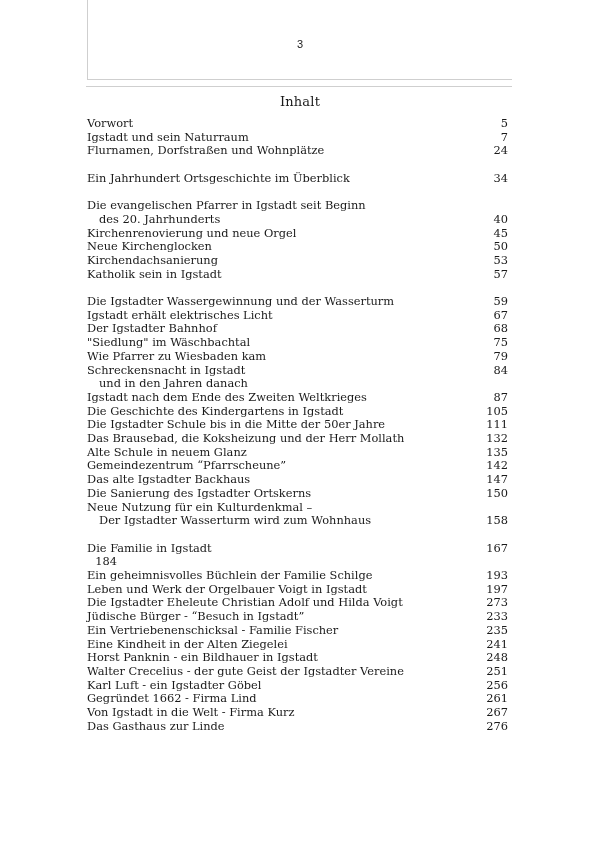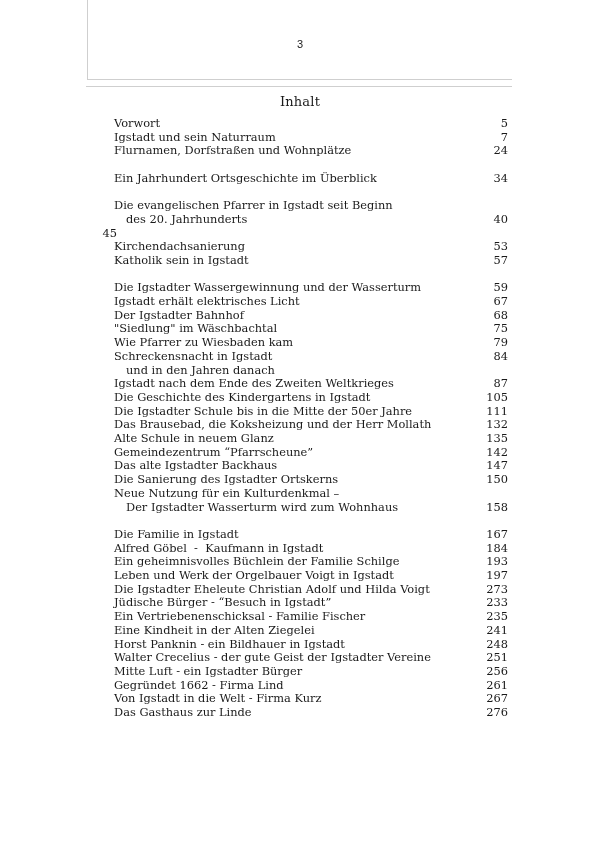--- a/index.html
+++ b/index.html
@@ -10,21 +10,21 @@
     .page-number { position: absolute; left: 0; right: 0; top: 38px; text-align: center;
                    font-family: "Liberation Sans", "DejaVu Sans", sans-serif; font-size: 11px; color: #222; }
     .header-rule { position: absolute; left: 86px; top: 86px; width: 426px; height: 0;
                    border-top: 1px solid #cfcfcf; }
     .toc-title { position: absolute; left: 0; right: 0; top: 85px; text-align: center;
                  font-family: "DejaVu Serif", "Liberation Serif", serif; font-size: 13px; font-weight: normal; color: #1a1a1a; letter-spacing: 0.2px; }
     .toc { position: absolute; left: 87px; top: 117px; width: 421px; }
     .section { margin: 0 0 13.7px 0; }
     .entry { display: flex; justify-content: space-between; align-items: flex-end; }
     .line { font-size: 11.4px; line-height: 13.7px; height: 13.7px; white-space: pre; }
-    .title-wrap { display: flex; flex-direction: column; margin-left: 27px; }
+    .title-wrap { display: flex; flex-direction: column; }
     .cont { padding-left: 12px; }
     .pg { font-size: 11.4px; line-height: 13.7px; text-align: right; min-width: 30px; white-space: nowrap; }
   </style>
 </head>
 <body>
 
 <div class="header-box">
   <div class="page-number">3</div>
 </div>
 <div class="header-rule"></div>
@@ -62,21 +62,30 @@
     </div>
     <div class="section">
       <div class="entry">
         <div class="title-wrap">
           <span class="line">Die evangelischen Pfarrer in Igstadt seit Beginn</span>
           <span class="line cont">des 20. Jahrhunderts</span>
         </div>
         <span class="pg">40</span>
       </div>
       <div class="entry">
+        <div class="title-wrap">
+          <span class="line">Kirchenrenovierung und neue Orgel</span>
+        </div>
         <span class="pg">45</span>
+      </div>
+      <div class="entry">
+        <div class="title-wrap">
+          <span class="line">Neue Kirchenglocken</span>
+        </div>
+        <span class="pg">50</span>
       </div>
       <div class="entry">
         <div class="title-wrap">
           <span class="line">Kirchendachsanierung</span>
         </div>
         <span class="pg">53</span>
       </div>
       <div class="entry">
         <div class="title-wrap">
           <span class="line">Katholik sein in Igstadt</span>
@@ -179,23 +188,20 @@
       </div>
     </div>
     <div class="section">
       <div class="entry">
         <div class="title-wrap">
           <span class="line">Die Familie in Igstadt</span>
         </div>
         <span class="pg">167</span>
       </div>
       <div class="entry">
-        <div class="title-wrap">
-          <span class="line">Alfred Göbel  -  Kaufmann in Igstadt</span>
-        </div>
         <span class="pg">184</span>
       </div>
       <div class="entry">
         <div class="title-wrap">
           <span class="line">Ein geheimnisvolles Büchlein der Familie Schilge</span>
         </div>
         <span class="pg">193</span>
       </div>
       <div class="entry">
         <div class="title-wrap">
@@ -234,21 +240,21 @@
         <span class="pg">248</span>
       </div>
       <div class="entry">
         <div class="title-wrap">
           <span class="line">Walter Crecelius - der gute Geist der Igstadter Vereine</span>
         </div>
         <span class="pg">251</span>
       </div>
       <div class="entry">
         <div class="title-wrap">
-          <span class="line">Mitte Luft - ein Igstadter Bürger</span>
+          <span class="line">Karl Luft - ein Igstadter Göbel</span>
         </div>
         <span class="pg">256</span>
       </div>
       <div class="entry">
         <div class="title-wrap">
           <span class="line">Gegründet 1662 - Firma Lind</span>
         </div>
         <span class="pg">261</span>
       </div>
       <div class="entry">

